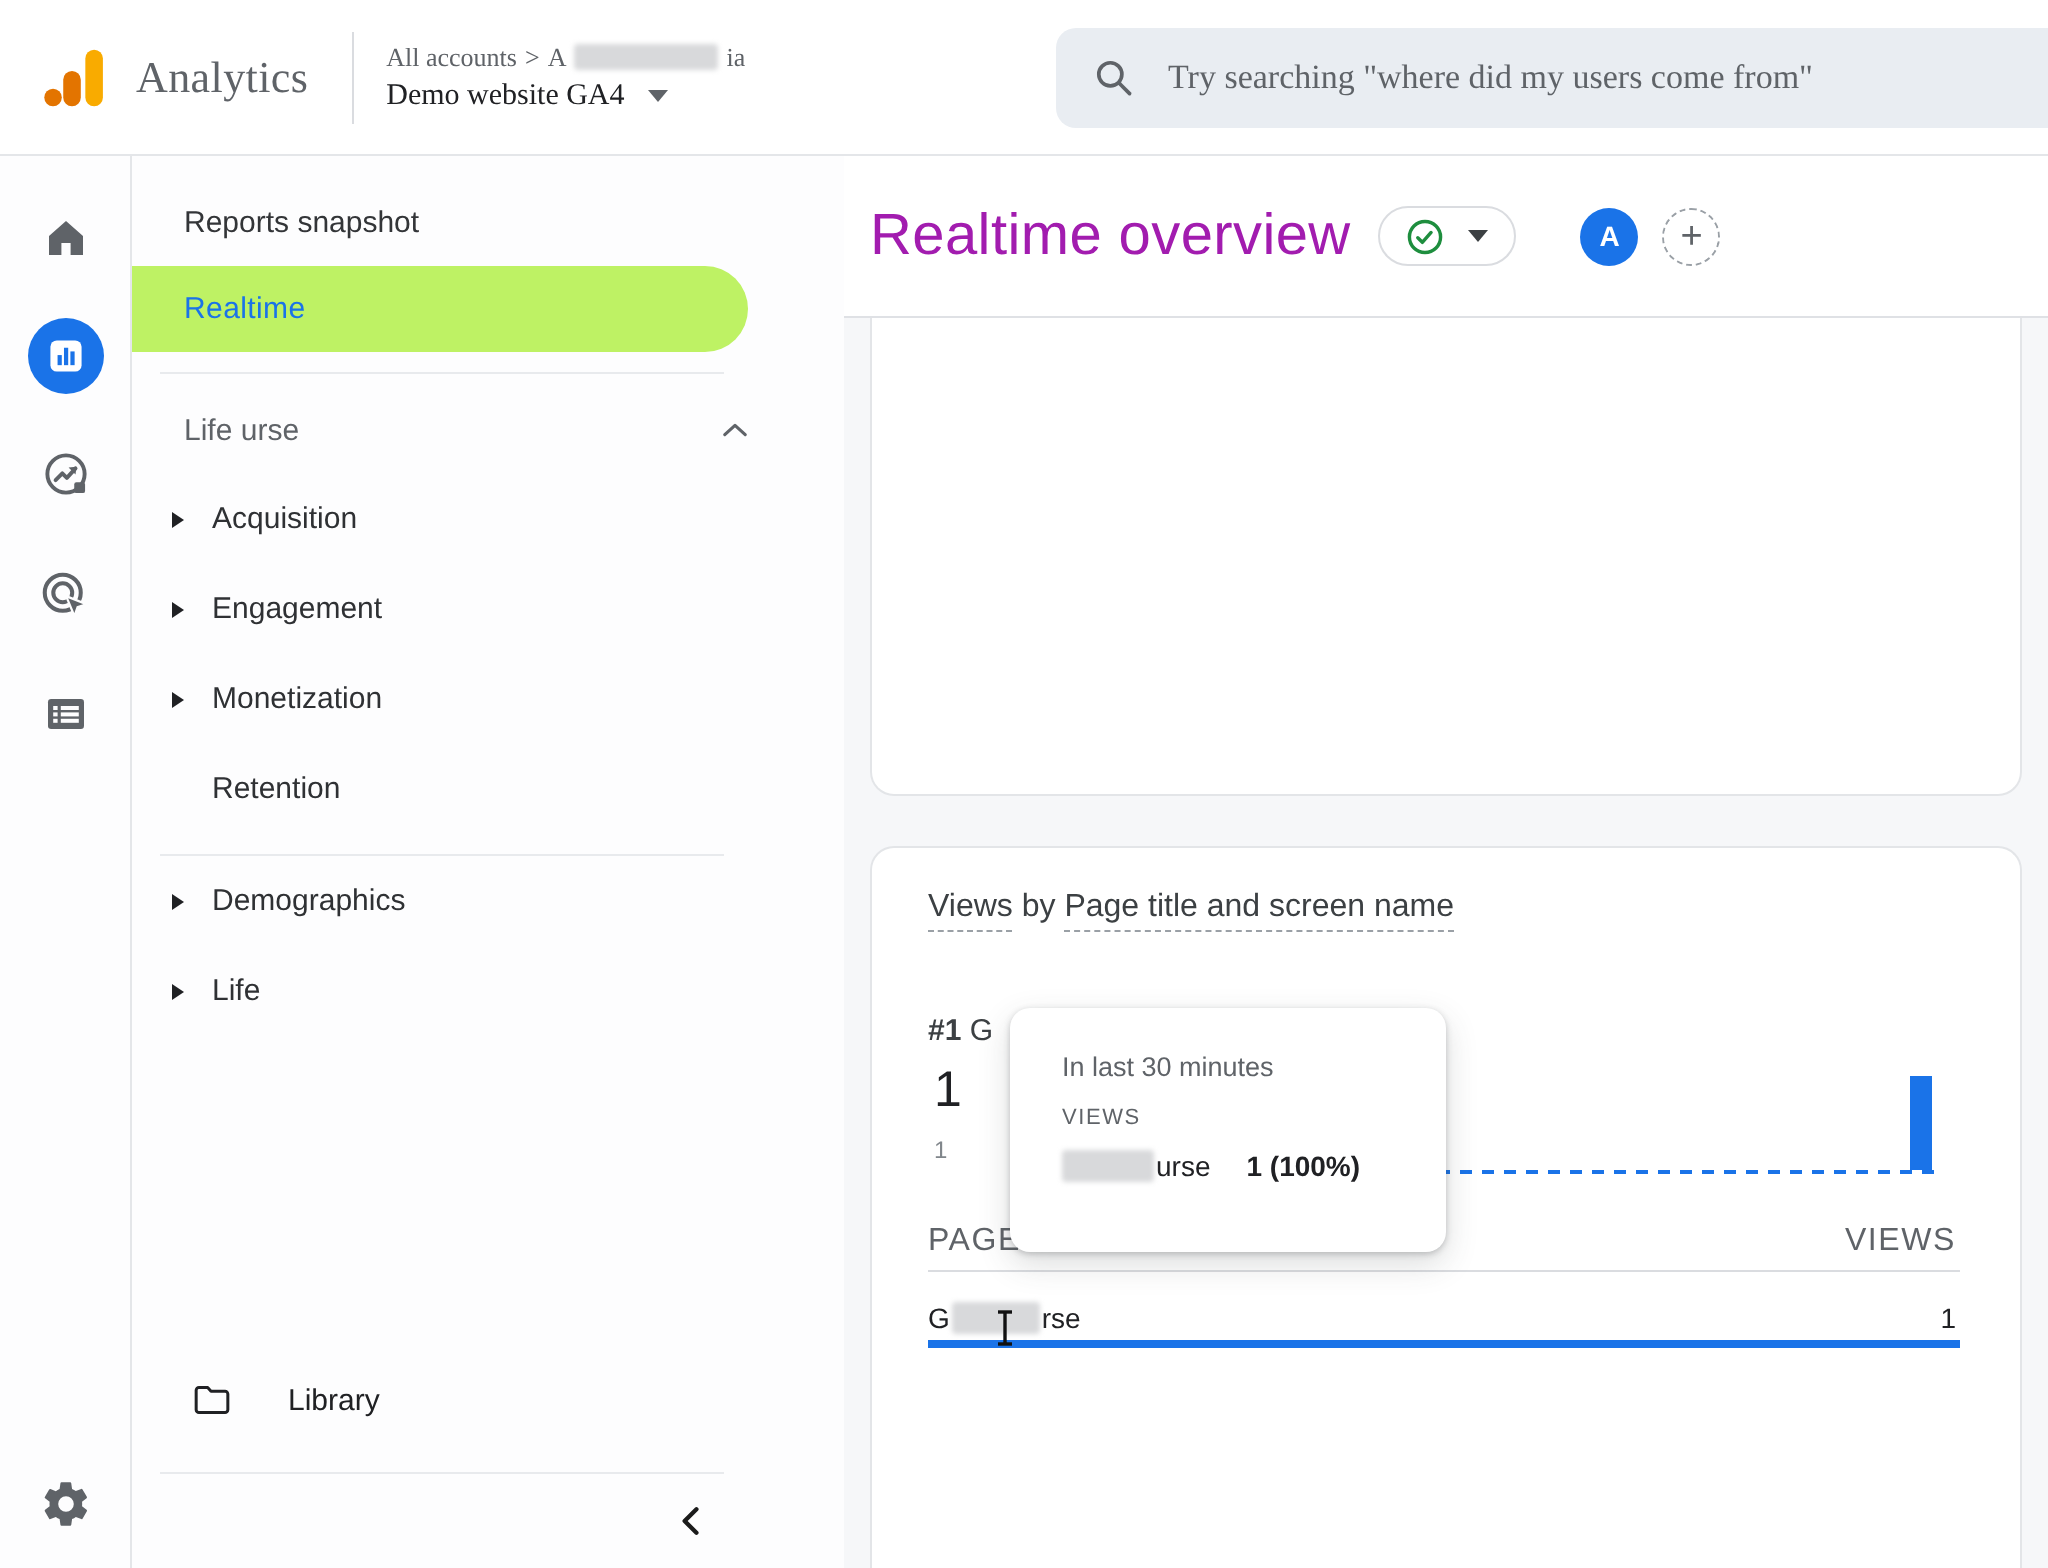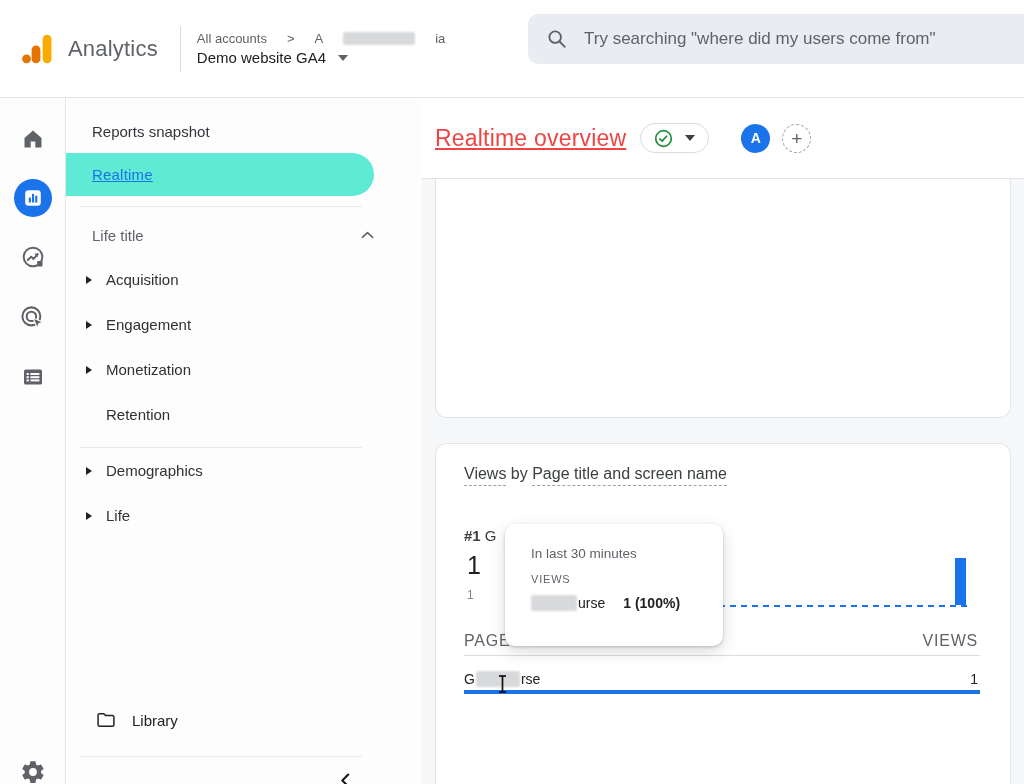--- a/index.html
+++ b/index.html
@@ -1,26 +1,26 @@
 <!DOCTYPE html>
 <html><head>
 <meta charset="utf-8">
 <style>
   * { margin:0; padding:0; box-sizing:border-box; }
   html,body { width:1024px; height:784px; overflow:hidden; background:#fff;
     font-family:"Liberation Sans","DejaVu Sans",sans-serif; color:#202124; }
 
   
-  .app-header { display:flex; align-items:center; height:98px; background:#fff;
-    border-bottom:1px solid #e4e6e9; position:relative; }
+  .app-header { display:flex; align-items:center; height:78px; background:#fff;
+    border-bottom:1px solid #e4e6e9; position:relative;font-family:Liberation Serif, serif; }
   .logo-wrap { display:flex; align-items:center; gap:14px; padding-left:20px; cursor:pointer; }
   .product-name { font-size:22px; color:#5f6368; letter-spacing:.2px; }
   .header-vdivider { width:1px; height:46px; background:#dadce0; margin:0 16px 0 22px; }
   .crumb-block { display:flex; flex-direction:column; justify-content:center; }
-  .crumb-top { font-size:13px; color:#5f6368; display:flex; align-items:center; gap:20px; }
+  .crumb-top { font-size:13px; color:#5f6368; display:flex; align-items:center; gap:4px; }
   .property-row { display:flex; align-items:center; gap:12px; margin-top:3px; cursor:pointer; }
   .property-name { font-size:15px; color:#202124; }
   .caret-down { width:0; height:0; border-left:5px solid transparent; border-right:5px solid transparent;
     border-top:6px solid #5f6368; }
   .search-bar { position:absolute; left:528px; top:14px; width:520px; height:50px;
     background:#e9edf2; border-radius:10px; display:flex; align-items:center; padding:0 18px; gap:16px; }
   .search-bar input { flex:1; border:none; background:transparent; outline:none;
     font-size:17px; color:#5f6368; font-family:inherit; }
   .search-bar input::placeholder { color:#5f6368; opacity:1; }
 
@@ -32,40 +32,40 @@
     align-items:center; padding-top:21px; background:#fdfdfe; }
   .rail-item { width:40px; height:40px; margin-bottom:20px; display:flex; align-items:center;
     justify-content:center; cursor:pointer; border-radius:50%; }
   .rail-item.active { background:#1a73e8; width:38px; height:38px; }
   .rail-gear { margin-top:auto; margin-bottom:12px; }
 
   
   .sidebar { width:356px; display:flex; flex-direction:column; padding-top:12px; background:#fdfdfe; }
   .nav-item { height:43px; display:flex; align-items:center; padding-left:26px; font-size:15px;
     color:#333538; cursor:pointer; }
-  .nav-item.selected { background:#5eead4; color:#1a73e8; border-radius:0 22px 22px 0;
-    margin-right:48px; font-weight:500; letter-spacing:.2px;text-decoration:underline; }
+  .nav-item.selected { background:#bef264; color:#1a73e8; border-radius:0 22px 22px 0;
+    margin-right:48px; font-weight:500; letter-spacing:.2px; }
   .side-divider { height:1px; background:#e8eaed; margin:10px 60px 0 14px; }
   .section-header { height:44px; margin-top:6px; display:flex; align-items:center;
     padding:0 48px 0 26px; font-size:15px; color:#5f6368; cursor:pointer; justify-content:space-between; }
   .sub-item { height:45px; display:flex; align-items:center; padding-left:20px; font-size:15px;
     color:#2f3134; cursor:pointer; }
   .tri-right { width:0; height:0; border-top:4px solid transparent; border-bottom:4px solid transparent;
     border-left:6px solid #202124; margin-right:14px; }
   .tri-spacer { width:20px; }
-  .library-row { margin-top:auto; height:44px; display:flex; align-items:center; gap:16px;
+  .library-row { margin-top:auto; height:44px; display:flex; align-items:center; gap:28px;
     padding-left:30px; font-size:15px; color:#202124; cursor:pointer; }
   .collapse-row { height:47px; display:flex; align-items:flex-start; justify-content:flex-end;
     padding:16px 70px 0 0; }
 
   
   .main-col { flex:1; display:flex; flex-direction:column; background:#fff; }
   .main-strip { height:81px; border-bottom:1px solid #dfe1e5; display:flex; align-items:center;
     padding-left:13px; background:#fff; }
-  .page-title { font-size:23px; color:#ef4444; letter-spacing:.2px;text-decoration:underline; }
+  .page-title { font-size:29px; color:#a21caf; letter-spacing:.2px; }
   .status-pill { margin-left:14px; height:30px; border:1px solid #dadce0; border-radius:16px;
     background:#fff; display:flex; align-items:center; gap:12px; padding:0 13px; cursor:pointer; }
   .avatar { margin-left:32px; width:29px; height:29px; border-radius:50%; background:#1a73e8;
     color:#fff; font-size:14px; font-weight:700; display:flex; align-items:center;
     justify-content:center; cursor:pointer; }
   .add-circle { margin-left:12px; width:29px; height:29px; border-radius:50%;
     border:1px dashed #9aa0a6; color:#5f6368; font-size:19px; line-height:1; display:flex;
     align-items:center; justify-content:center; cursor:pointer; background:#fff; }
 
   .scroll-area { flex:1; background:#f6f7f9; padding:0 13px; overflow:hidden; }
@@ -188,21 +188,21 @@
         </svg>
     </div>
   </div>
 
   <div class="sidebar">
     <div class="nav-item">Reports snapshot</div>
     <div class="nav-item selected">Realtime</div>
     <div class="side-divider"></div>
 
     <div class="section-header">
-      <span>Life title</span>
+      <span>Life urse</span>
       <svg width="13" height="8" viewBox="0 0 14 8">
         <polyline points="1.5,6.5 7,1.5 12.5,6.5" fill="none" stroke="#5f6368" stroke-width="1.7" stroke-linecap="round" stroke-linejoin="round"></polyline>
       </svg>
     </div>
     <div class="sub-item">
       <span class="tri-right"></span>
       <span>Acquisition</span>
     </div>
     <div class="sub-item">
       <span class="tri-right"></span>

